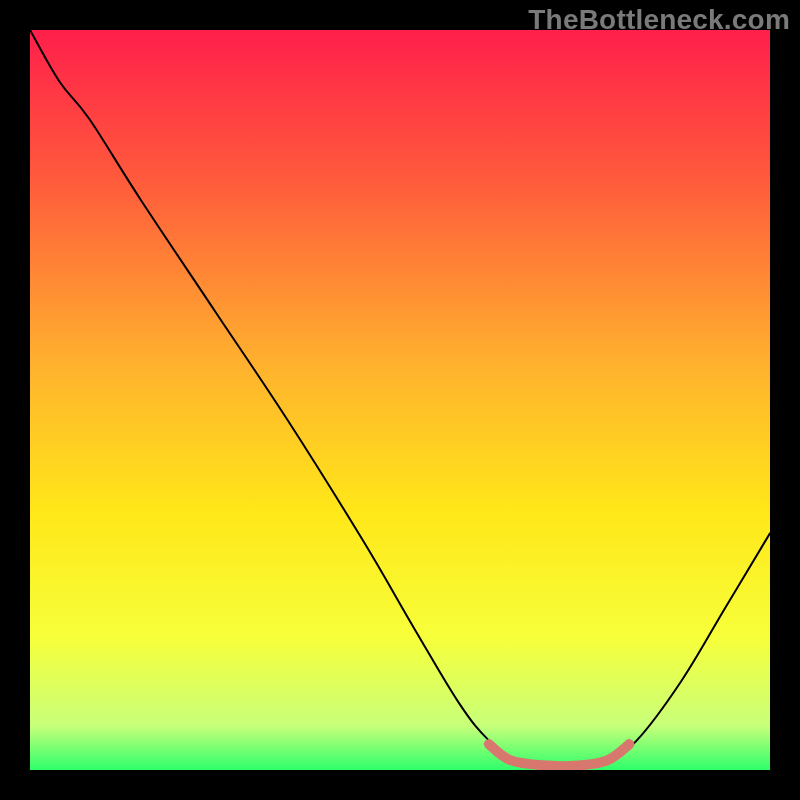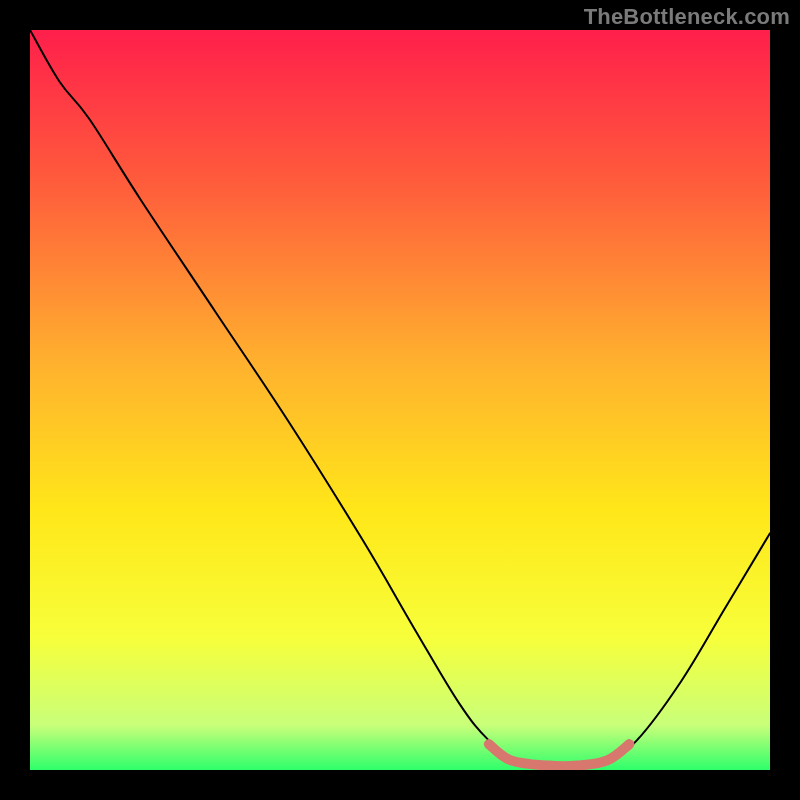--- a/index.html
+++ b/index.html
@@ -15,21 +15,21 @@
     width: 800px;
     height: 800px;
     background: #000;
   }
   .watermark {
     position: absolute;
     top: 4px;
     right: 10px;
     font-family: Arial, Helvetica, sans-serif;
     font-weight: bold;
-    font-size: 22px;
+    font-size: 28px;
     color: #7a7a7a;
     letter-spacing: 0.2px;
   }
   .plot {
     position: absolute;
     left: 30px;
     top: 30px;
     width: 740px;
     height: 740px;
   }

